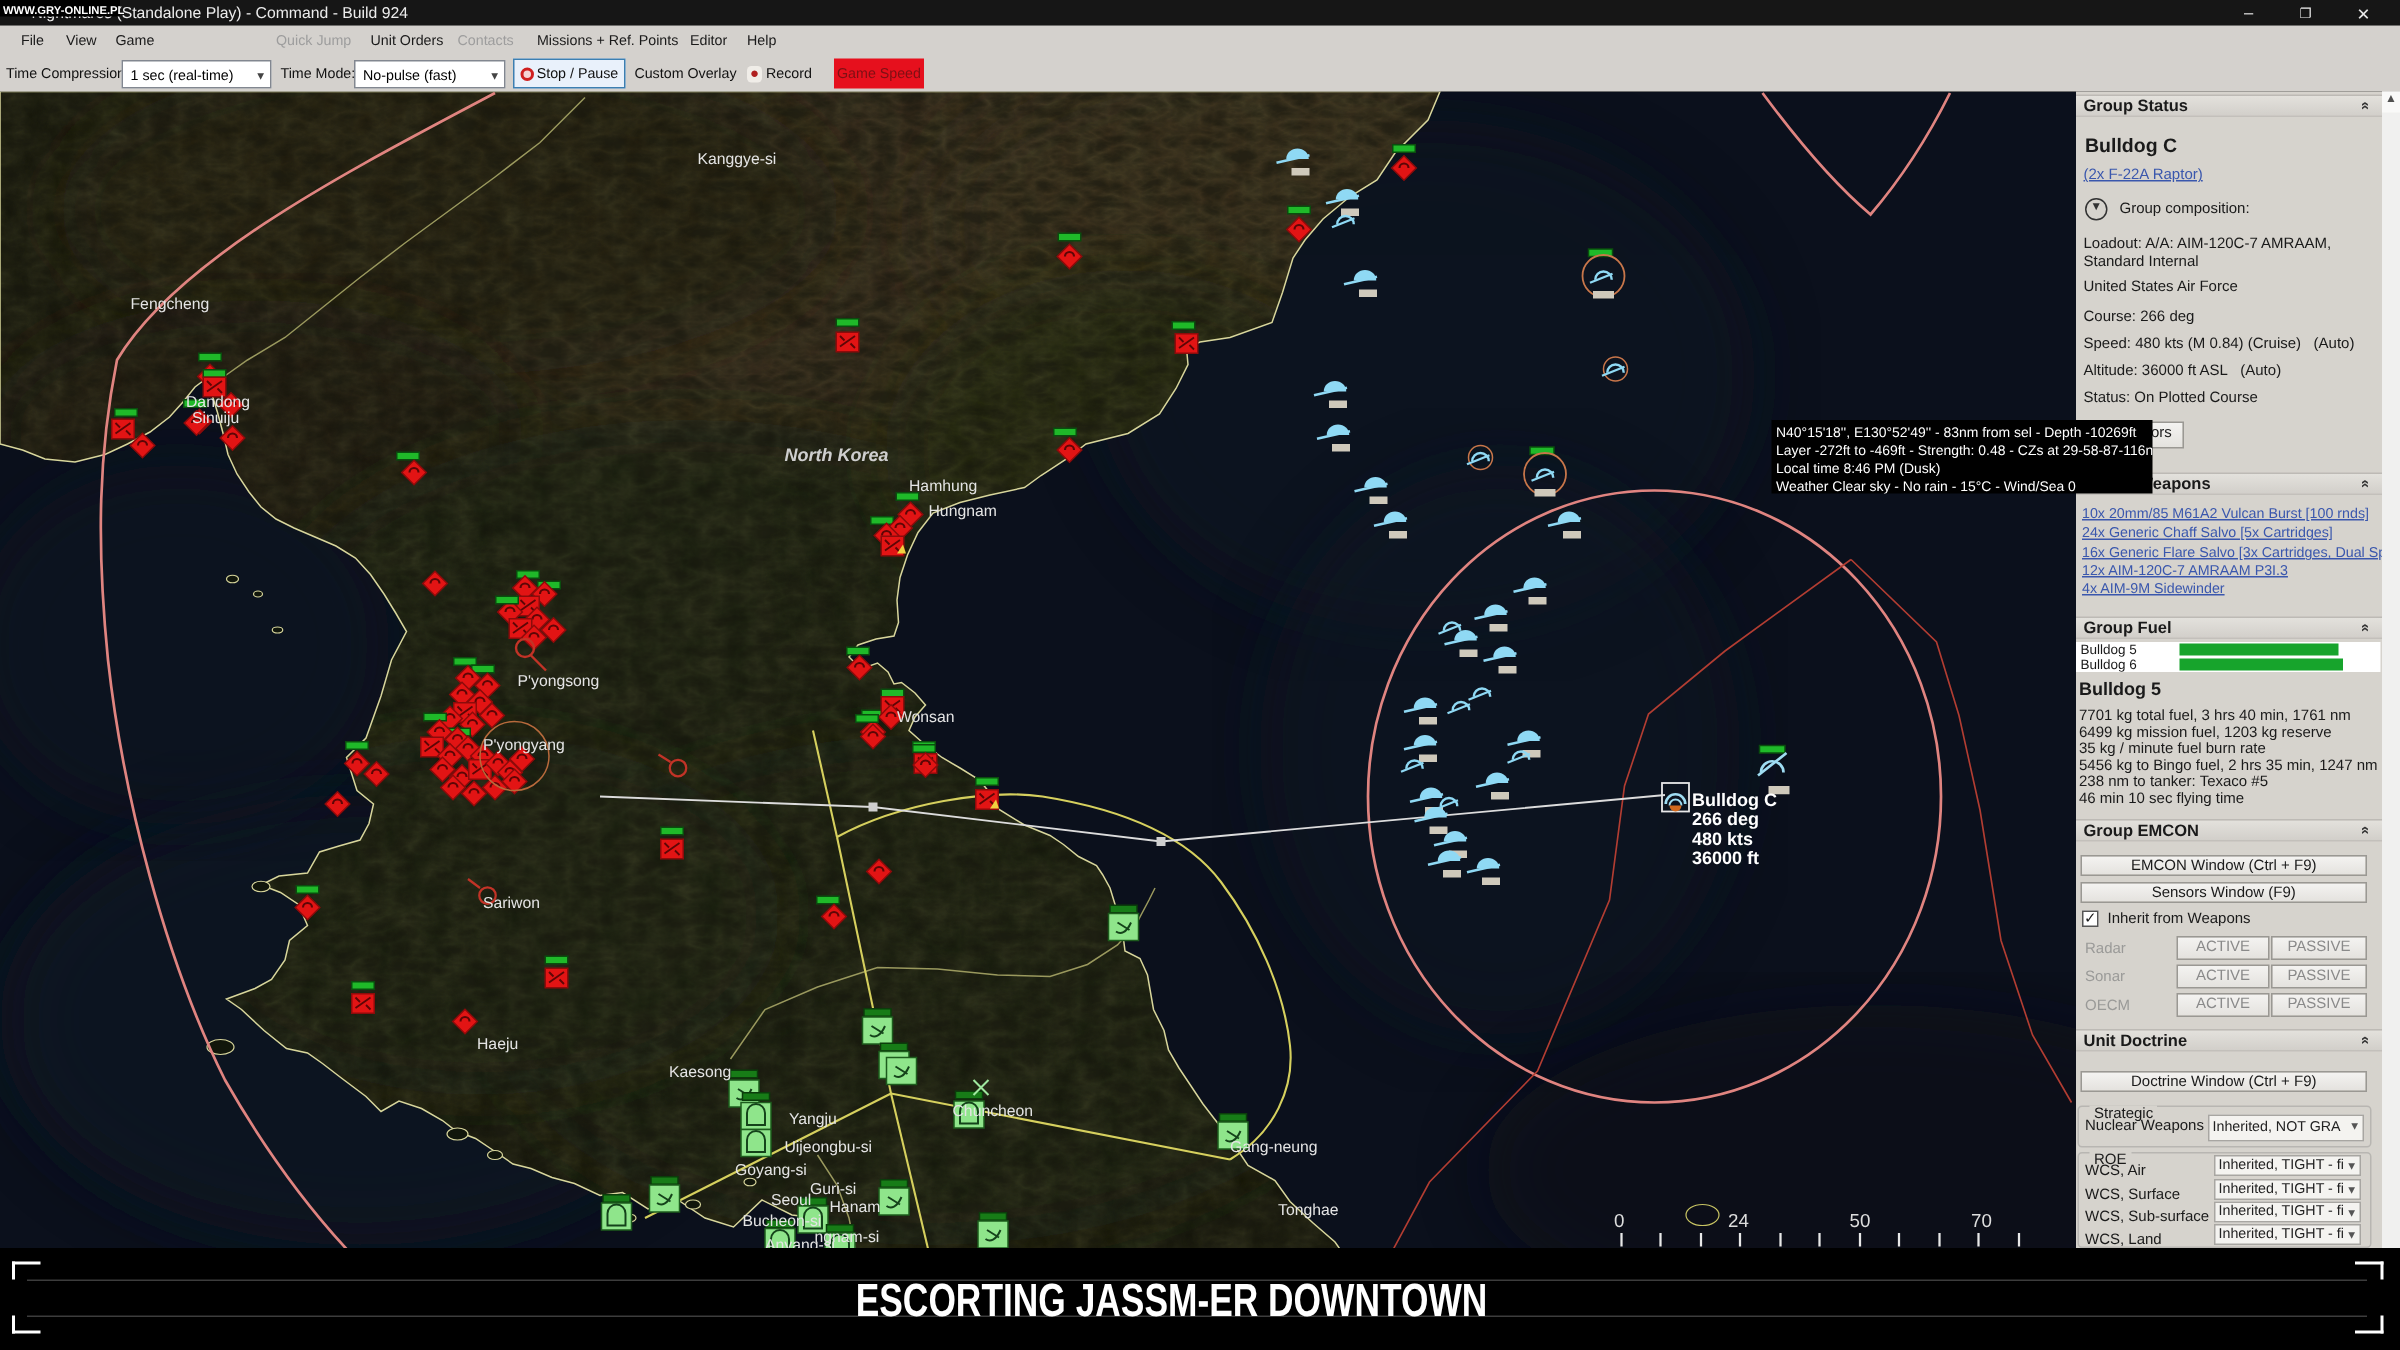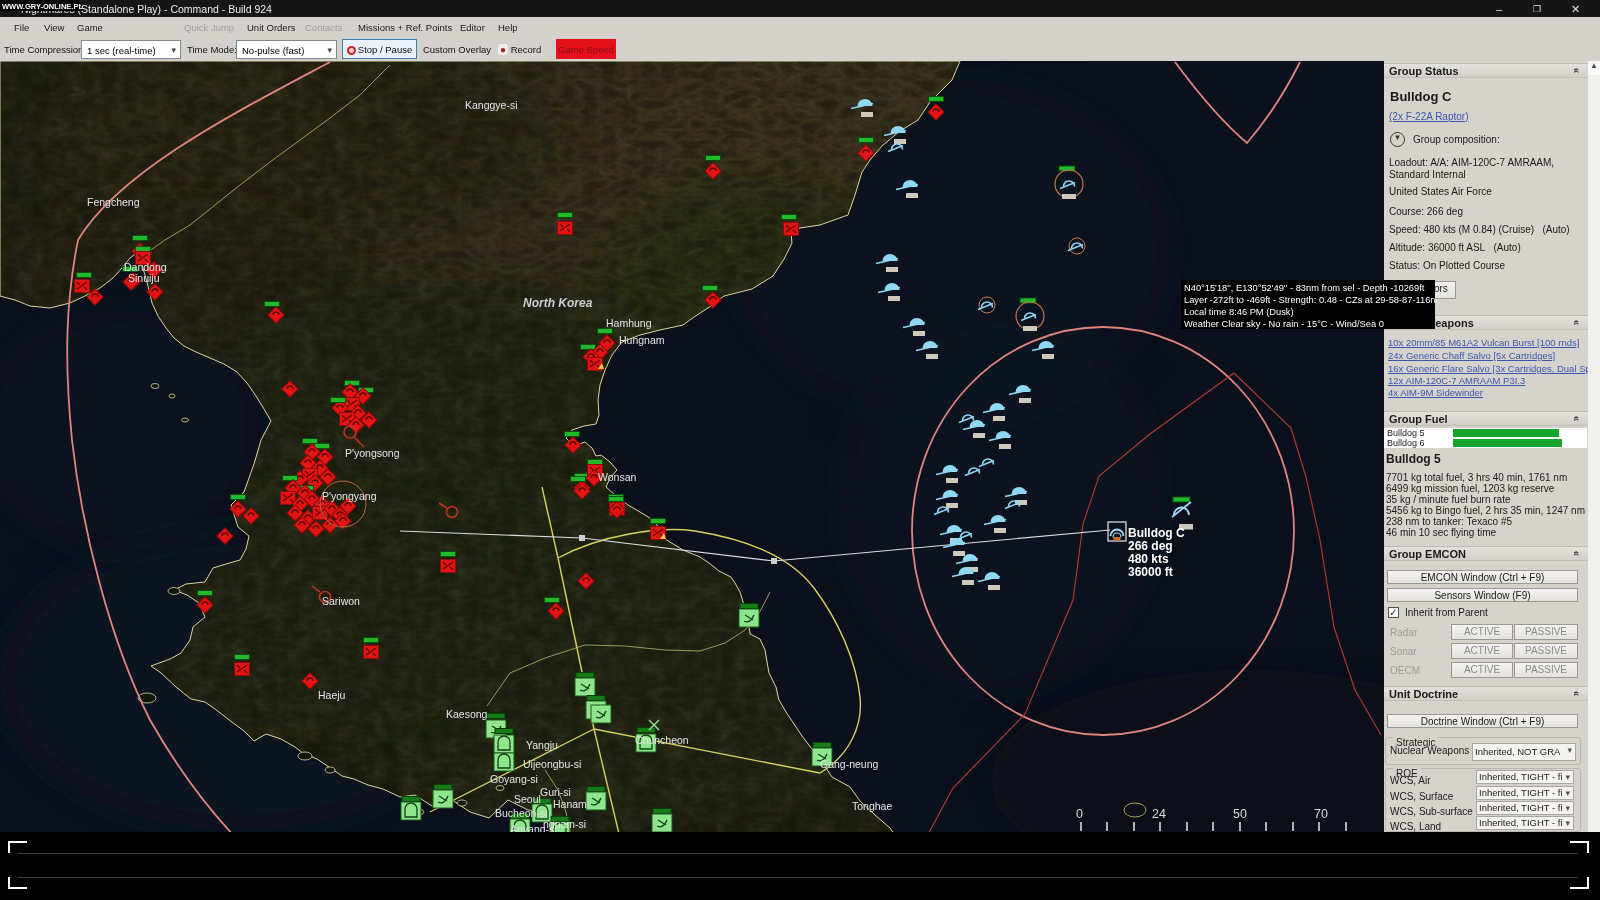--- a/index.html
+++ b/index.html
@@ -556,21 +556,21 @@
     <div class="stext" style="left:2px;top:422px;">6499 kg mission fuel, 1203 kg reserve</div>
     <div class="stext" style="left:2px;top:433px;">35 kg / minute fuel burn rate</div>
     <div class="stext" style="left:2px;top:444px;">5456 kg to Bingo fuel, 2 hrs 35 min, 1247 nm</div>
     <div class="stext" style="left:2px;top:455px;">238 nm to tanker: Texaco #5</div>
     <div class="stext" style="left:2px;top:466px;">46 min 10 sec flying time</div>
 
     <div class="shead" style="top:485px;">Group EMCON<span class="chev2">«</span></div>
     <div class="sbtn" style="left:3px;top:509px;width:191px;height:14px;">EMCON Window (Ctrl + F9)</div>
     <div class="sbtn" style="left:3px;top:527px;width:191px;height:14px;">Sensors Window (F9)</div>
     <div class="abs" style="left:4px;top:546px;width:11px;height:11px;background:#fff;border:1px solid #555;font-size:10px;line-height:10px;text-align:center;">✓</div>
-    <div class="stext" style="left:21px;top:546px;">Inherit from Parent</div>
+    <div class="stext" style="left:21px;top:546px;">Inherit from Weapons</div>
     <div class="stext gray" style="left:6px;top:566px;">Radar</div>
     <div class="sbtn" style="left:67px;top:563px;width:62px;height:16px;color:#8a8a8a;">ACTIVE</div>
     <div class="sbtn" style="left:130px;top:563px;width:64px;height:16px;color:#8a8a8a;">PASSIVE</div>
     <div class="stext gray" style="left:6px;top:585px;">Sonar</div>
     <div class="sbtn" style="left:67px;top:582px;width:62px;height:16px;color:#8a8a8a;">ACTIVE</div>
     <div class="sbtn" style="left:130px;top:582px;width:64px;height:16px;color:#8a8a8a;">PASSIVE</div>
     <div class="stext gray" style="left:6px;top:604px;">OECM</div>
     <div class="sbtn" style="left:67px;top:601px;width:62px;height:16px;color:#8a8a8a;">ACTIVE</div>
     <div class="sbtn" style="left:130px;top:601px;width:64px;height:16px;color:#8a8a8a;">PASSIVE</div>
 
@@ -590,19 +590,20 @@
     <div class="sdrop" style="left:92px;top:740px;width:98px;height:14px;">Inherited, TIGHT - fi<span class="chev">▾</span></div>
     <div class="stext" style="left:6px;top:760px;">WCS, Land</div>
     <div class="sdrop" style="left:92px;top:755px;width:98px;height:14px;">Inherited, TIGHT - fi<span class="chev">▾</span></div>
   </div>
   <div id="scrollbar" class="abs"></div>
   <div id="scrollup" class="abs">▲</div>
 
   <div id="bottombar" class="abs">
     <div class="bline" style="top:21px;"></div>
     <div class="bline" style="top:45px;"></div>
+    <div id="btitle"><span>ESCORTING JASSM-ER DOWNTOWN</span></div>
     <div class="brk" style="left:8px;top:9px;border-left:2px solid #fff;border-top:2px solid #fff;"></div>
     <div class="brk" style="left:1570px;top:9px;border-right:2px solid #fff;border-top:2px solid #fff;"></div>
     <div class="brk" style="left:8px;top:45px;border-left:2px solid #fff;border-bottom:2px solid #fff;"></div>
     <div class="brk" style="left:1570px;top:45px;border-right:2px solid #fff;border-bottom:2px solid #fff;"></div>
   </div>
 
 </div>
 
 </body></html>

